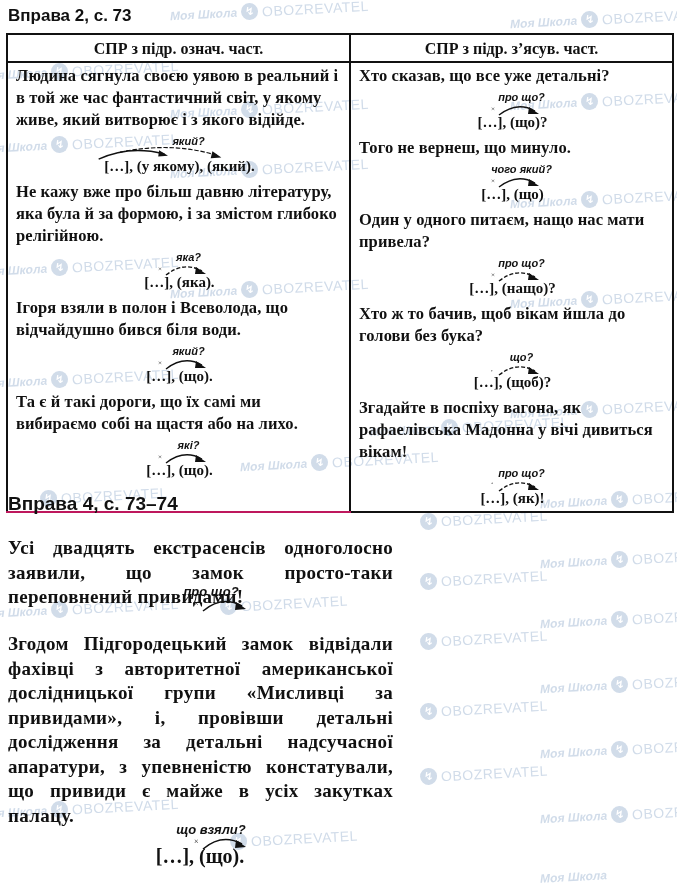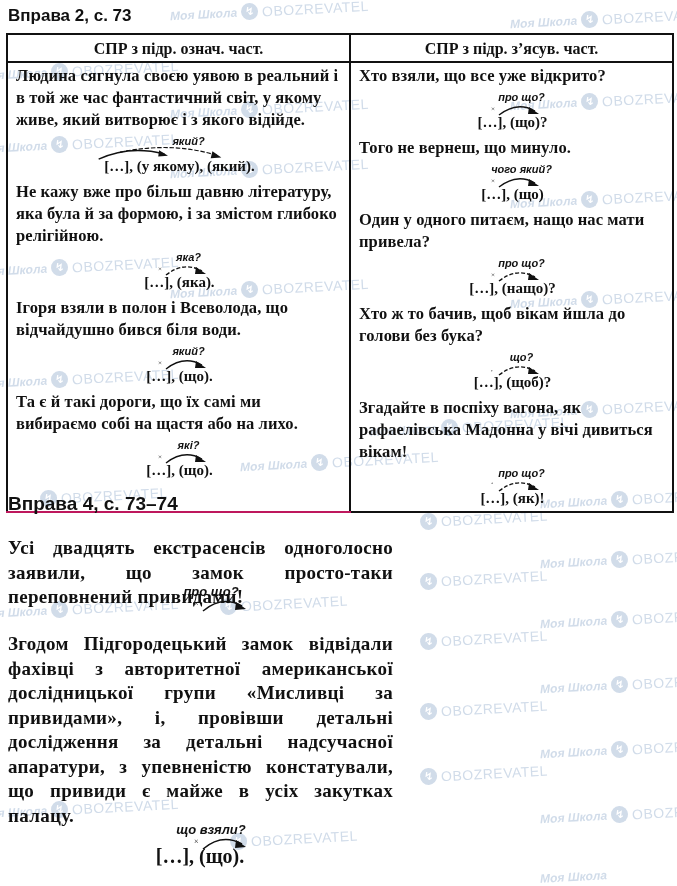--- a/index.html
+++ b/index.html
@@ -300,21 +300,21 @@
             <svg class="arc" viewBox="0 0 60 16">
               <text x="0" y="10" font-size="7" fill="#111">×</text>
               <path d="M8 14 Q26 0 44 10" fill="none" stroke="#111" stroke-width="1.4"></path>
               <path d="M38 6 L48 13 L37 13 Z" fill="#111"></path>
             </svg>
             <div class="formula">[…], (що).</div>
           </div>
         </td>
         <td>
 
-          <div class="sentence">Хто взяли, що все уже відкрито?</div>
+          <div class="sentence">Хто сказав, що все уже детальні?</div>
           <div class="scheme">
             <div class="q">про що?</div>
             <svg class="arc" viewBox="0 0 60 16">
               <text x="0" y="10" font-size="7" fill="#111">×</text>
               <path d="M8 14 Q26 0 44 10" fill="none" stroke="#111" stroke-width="1.4"></path>
               <path d="M38 6 L48 13 L37 13 Z" fill="#111"></path>
             </svg>
             <div class="formula">[…], (що)?</div>
           </div>
 

